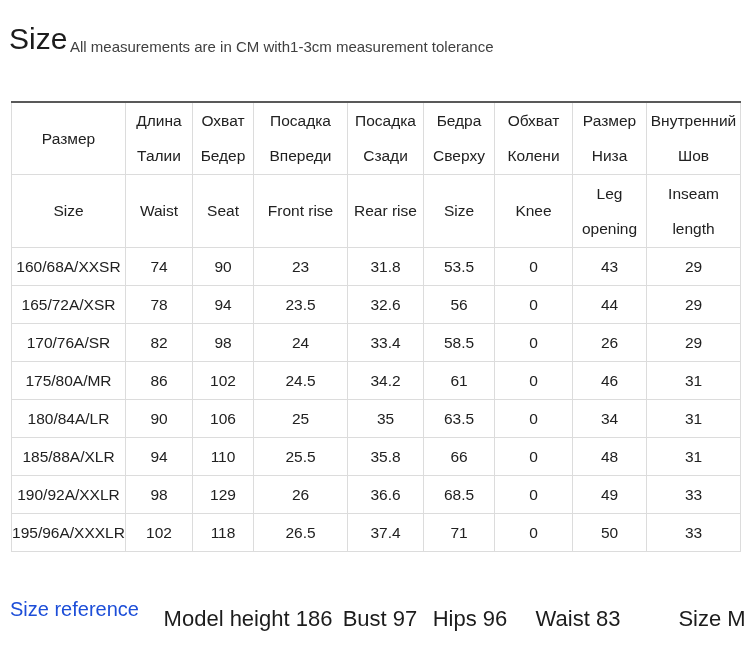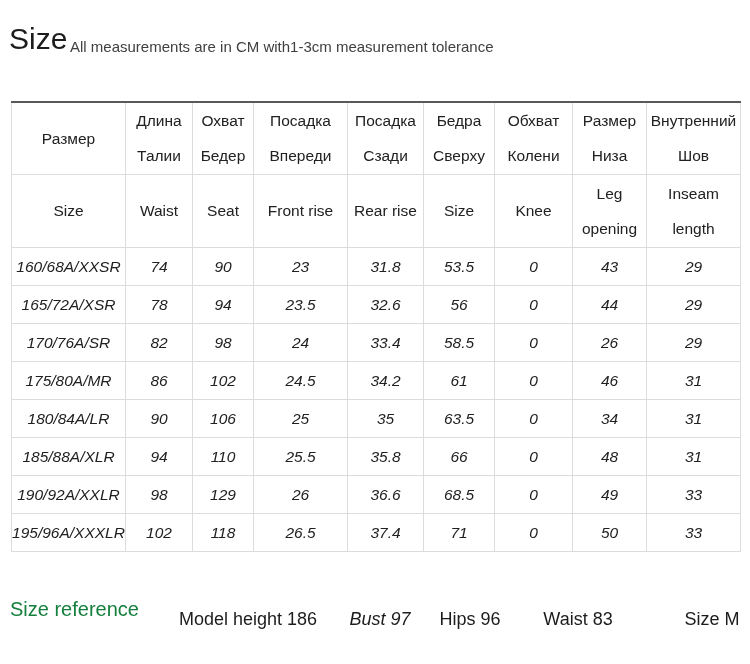--- a/index.html
+++ b/index.html
@@ -44,38 +44,38 @@
   col.c8 { width: 94px; }
   td {
     border: 1px solid #dcdcdc;
     text-align: center; vertical-align: middle;
     padding: 0; overflow: hidden;
     font-size: 15.5px; color: #212121;
     white-space: nowrap;
   }
   tr.hrow-ru { height: 72px; }
   tr.hrow-en { height: 73px; }
-  tr.data-row { height: 37px; font-style: italic; }
+  tr.data-row { height: 37px; }
   td .hline { line-height: 35px; }
   tr.data-row td { line-height: 37px; }
 
   
   .ref-label {
     position: absolute; left: 10px; top: 596px;
     width: 130px;
-    font-size: 20px; line-height: 26px; color: #15803d;
+    font-size: 20px; line-height: 26px; color: #1d4ed8;
   }
   .ref-item {
     position: absolute; top: 609px;
-    font-size: 18px; line-height: 20px; color: #1c1c1c;
+    font-size: 22px; line-height: 20px; color: #1c1c1c;
     transform: translateX(-50%);
     white-space: nowrap;
   }
   .ref-0 { left: 248px; }
-  .ref-1 { left: 380px; font-style: italic; }
+  .ref-1 { left: 380px; }
   .ref-2 { left: 470px; }
   .ref-3 { left: 578px; }
   .ref-4 { left: 712px; }
 </style>
 </head>
 <body>
 
 <div class="screen">
 
   <h1 class="title">Size</h1>

